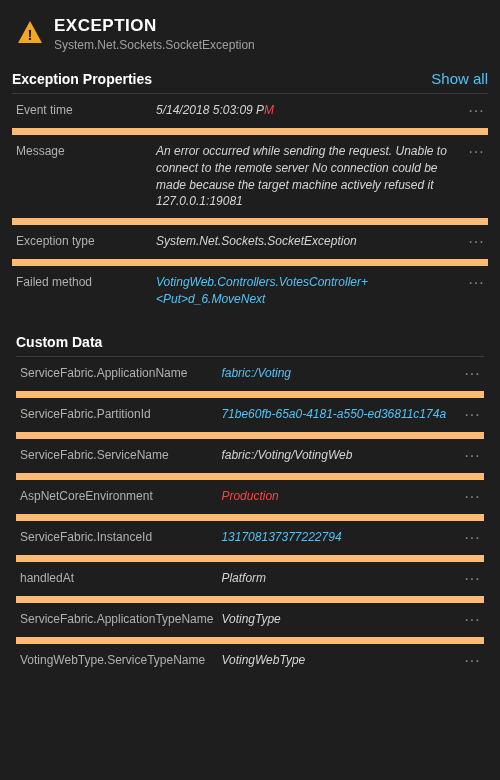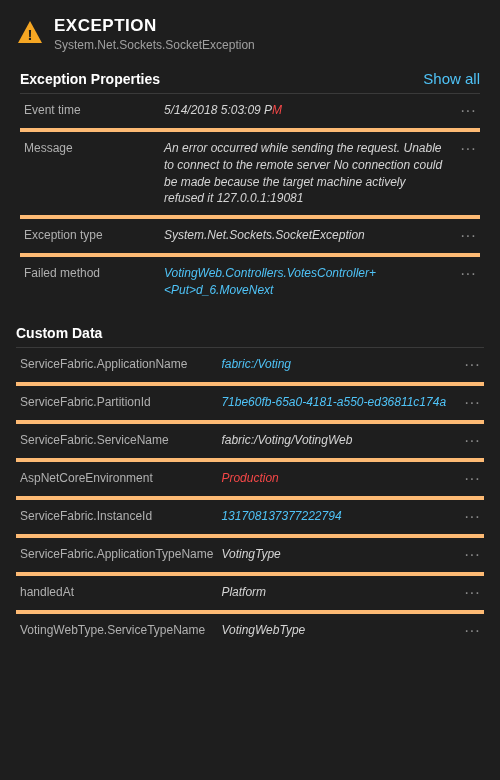--- a/index.html
+++ b/index.html
@@ -28,21 +28,21 @@
       font-weight: 700;
       color: #ffffff;
       letter-spacing: 0.5px;
     }
     .header-text .exception-subtitle {
       font-size: 12px;
       color: #a0a0a0;
       margin-top: 2px;
     }
     .section {
-      padding: 0 20px;
+      padding: 0 12px;
       margin-bottom: 8px;
     }
     .section-header {
       display: flex;
       align-items: center;
       justify-content: space-between;
       padding: 8px 0 6px 0;
     }
     .section-title {
       font-size: 14px;
@@ -58,21 +58,21 @@
     .divider {
       border: none;
       border-top: 1px solid #3a3a3a;
       margin: 0;
     }
     .table {
       width: 100%;
       border-collapse: collapse;
     }
     .table tr {
-      border-bottom: 4px solid #fdba74;
+      border-bottom: 7px solid #fdba74;
     }
     .table tr:last-child {
       border-bottom: none;
     }
     .table td {
       padding: 8px 4px;
       vertical-align: top;
     }
     .col-key {
       width: 140px;
@@ -198,27 +198,27 @@
       <td class="col-menu">···</td>
     </tr>
     <tr>
       <td class="col-key">ServiceFabric.InstanceId</td>
       <td class="col-val">
         <span class="link-blue">131708137377222794</span>
       </td>
       <td class="col-menu">···</td>
     </tr>
     <tr>
+      <td class="col-key">handledAt</td>
+      <td class="col-val">Platform</td>
+      <td class="col-menu">···</td>
+    </tr>
+    <tr>
       <td class="col-key">ServiceFabric.ApplicationTypeName</td>
       <td class="col-val">VotingType</td>
-      <td class="col-menu">···</td>
-    </tr>
-    <tr>
-      <td class="col-key">handledAt</td>
-      <td class="col-val">Platform</td>
       <td class="col-menu">···</td>
     </tr>
     <tr>
       <td class="col-key">VotingWebType.ServiceTypeName</td>
       <td class="col-val">VotingWebType</td>
       <td class="col-menu">···</td>
     </tr>
   </tbody>
     </table>
 </div>

